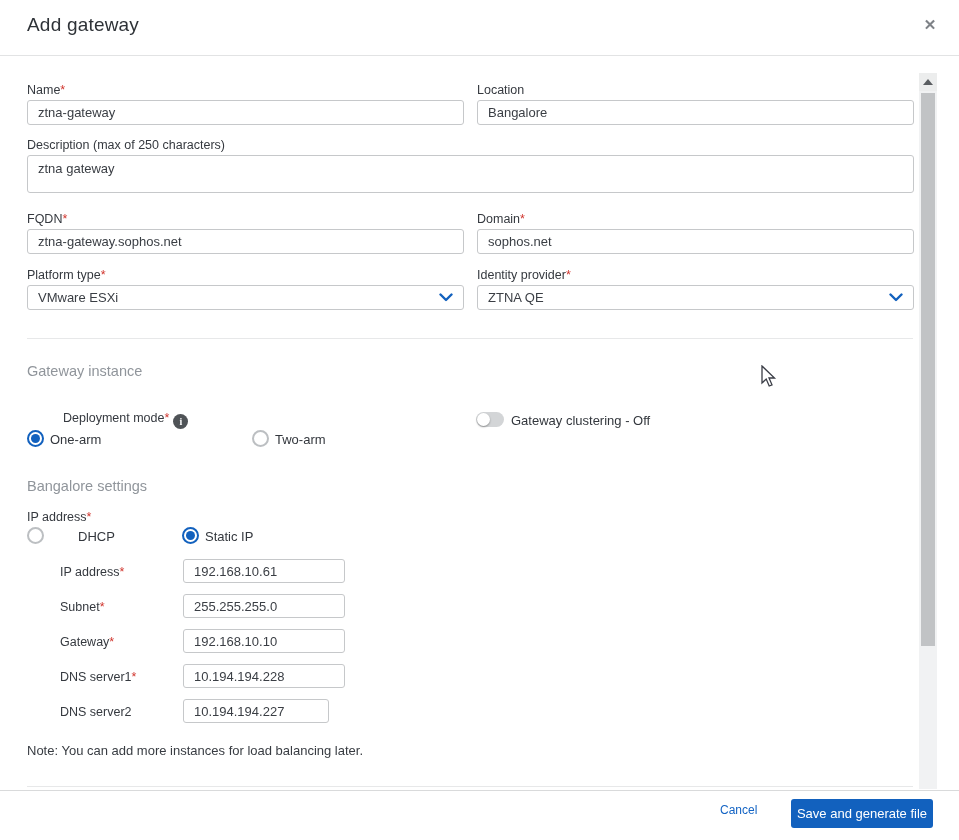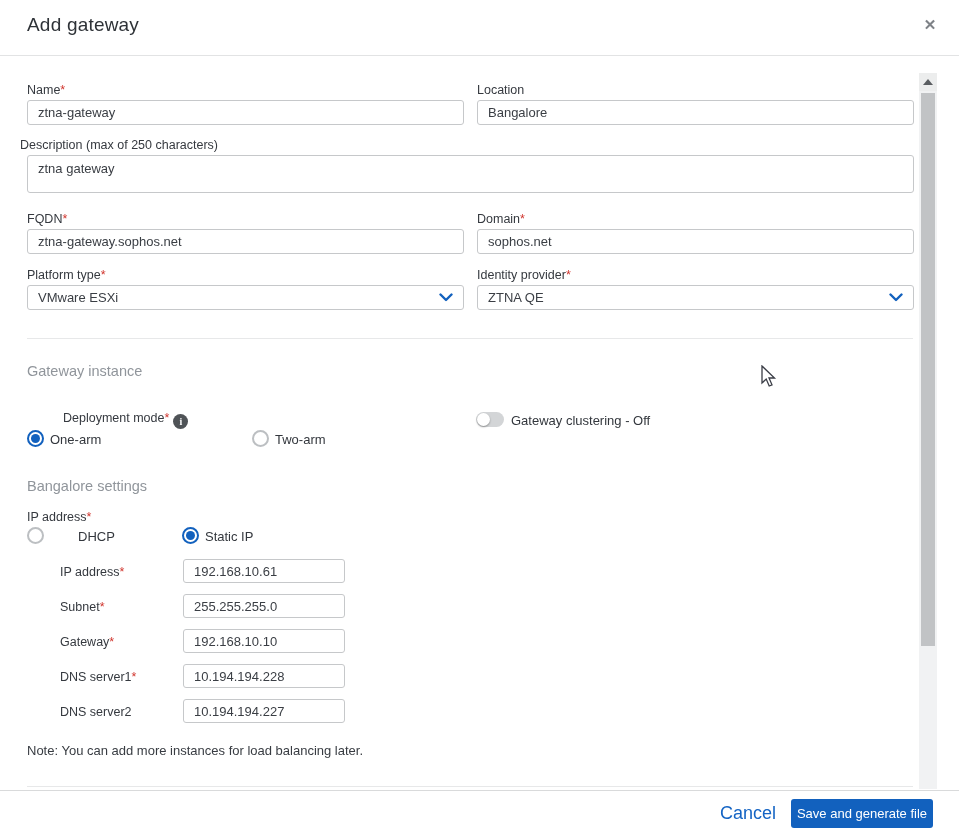--- a/index.html
+++ b/index.html
@@ -43,21 +43,21 @@
   .note { position:absolute; left:27px; top:743px; font-size:13px; color:#383c42; }
 
   
   .sb-track { position:absolute; left:919px; top:73px; width:18px; height:716px; background:#f1f2f3; }
   .sb-up { position:absolute; left:0; top:0; width:18px; height:18px; background:#eceded; cursor:pointer; }
   .sb-up .tri { position:absolute; left:4px; top:6px; width:0; height:0; border-left:5px solid transparent; border-right:5px solid transparent; border-bottom:6px solid #5a5d61; }
   .sb-thumb { position:absolute; left:2px; top:20px; width:14px; height:553px; background:#c1c3c5; cursor:pointer; }
 
   
   .footer { position:absolute; left:0; top:790px; width:959px; height:50px; background:#fff; border-top:1px solid #d9dadb; z-index:5; }
-  .cancel { position:absolute; left:720px; top:12px; font-size:18px; color:#1464c4; cursor:pointer; }
+  .cancel { position:absolute; left:720px; top:12px; font-size:12px; color:#1464c4; cursor:pointer; }
   .save-btn { position:absolute; left:791px; top:8px; width:142px; height:29px; background:#1261be; border:none; border-radius:3px;
               color:#fff; font-family:"Liberation Sans", sans-serif; font-size:13px; cursor:pointer; }
 
   .cursor { position:absolute; left:761px; top:365px; z-index:9; }
 </style>
 </head>
 <body>
 
 <div class="modal">
 
@@ -65,21 +65,21 @@
     <div class="hdr-title">Add gateway</div>
     <div class="close-btn">✕</div>
   </div>
 
   <div class="lbl" style="left:27px; top:83px;"><span>Name</span><span class="req">*</span></div>
   <input class="inp" style="left: 27px; top: 100px;" value="ztna-gateway">
 
   <div class="lbl" style="left:477px; top:83px;"><span>Location</span></div>
   <input class="inp" style="left: 477px; top: 100px;" value="Bangalore">
 
-  <div class="lbl" style="left:20px; top:138px;"><span>Description (max of 250 characters)</span></div>
+  <div class="lbl" style="left:27px; top:138px;"><span>Description (max of 250 characters)</span></div>
   <textarea class="ta" style="">ztna gateway</textarea>
 
   <div class="lbl" style="left:27px; top:212px;"><span>FQDN</span><span class="req">*</span></div>
   <input class="inp" style="left: 27px; top: 229px;" value="ztna-gateway.sophos.net">
 
   <div class="lbl" style="left:477px; top:212px;"><span>Domain</span><span class="req">*</span></div>
   <input class="inp" style="left: 477px; top: 229px;" value="sophos.net">
 
   <div class="lbl" style="left:27px; top:268px;"><span>Platform type</span><span class="req">*</span></div>
   <input class="inp sel" style="left: 27px; top: 285px;" readonly="" value="VMware ESXi">
@@ -126,21 +126,21 @@
   <div class="lbl" style="left:60px; top:600px;"><span>Subnet</span><span class="req">*</span></div>
   <input class="inp" style="left: 183px; top: 594px; width: 162px; height: 24px;" value="255.255.255.0">
 
   <div class="lbl" style="left:60px; top:635px;"><span>Gateway</span><span class="req">*</span></div>
   <input class="inp" style="left: 183px; top: 629px; width: 162px; height: 24px;" value="192.168.10.10">
 
   <div class="lbl" style="left:60px; top:670px;"><span>DNS server1</span><span class="req">*</span></div>
   <input class="inp" style="left: 183px; top: 664px; width: 162px; height: 24px;" value="10.194.194.228">
 
   <div class="lbl" style="left:60px; top:705px;"><span>DNS server2</span></div>
-  <input class="inp" style="left: 183px; top: 699px; width: 162px; height: 24px;" value="10.194.194.227">
+  <input class="inp" style="left: 183px; top: 699px; width: 146px; height: 24px;" value="10.194.194.227">
 
   <div class="note">Note: You can add more instances for load balancing later.</div>
 
   <div class="divider" style="top:786px;"></div>
 
   <div class="sb-track">
     <div class="sb-up">
         <span class="tri"></span>
       </div>
     <div class="sb-thumb"></div>

